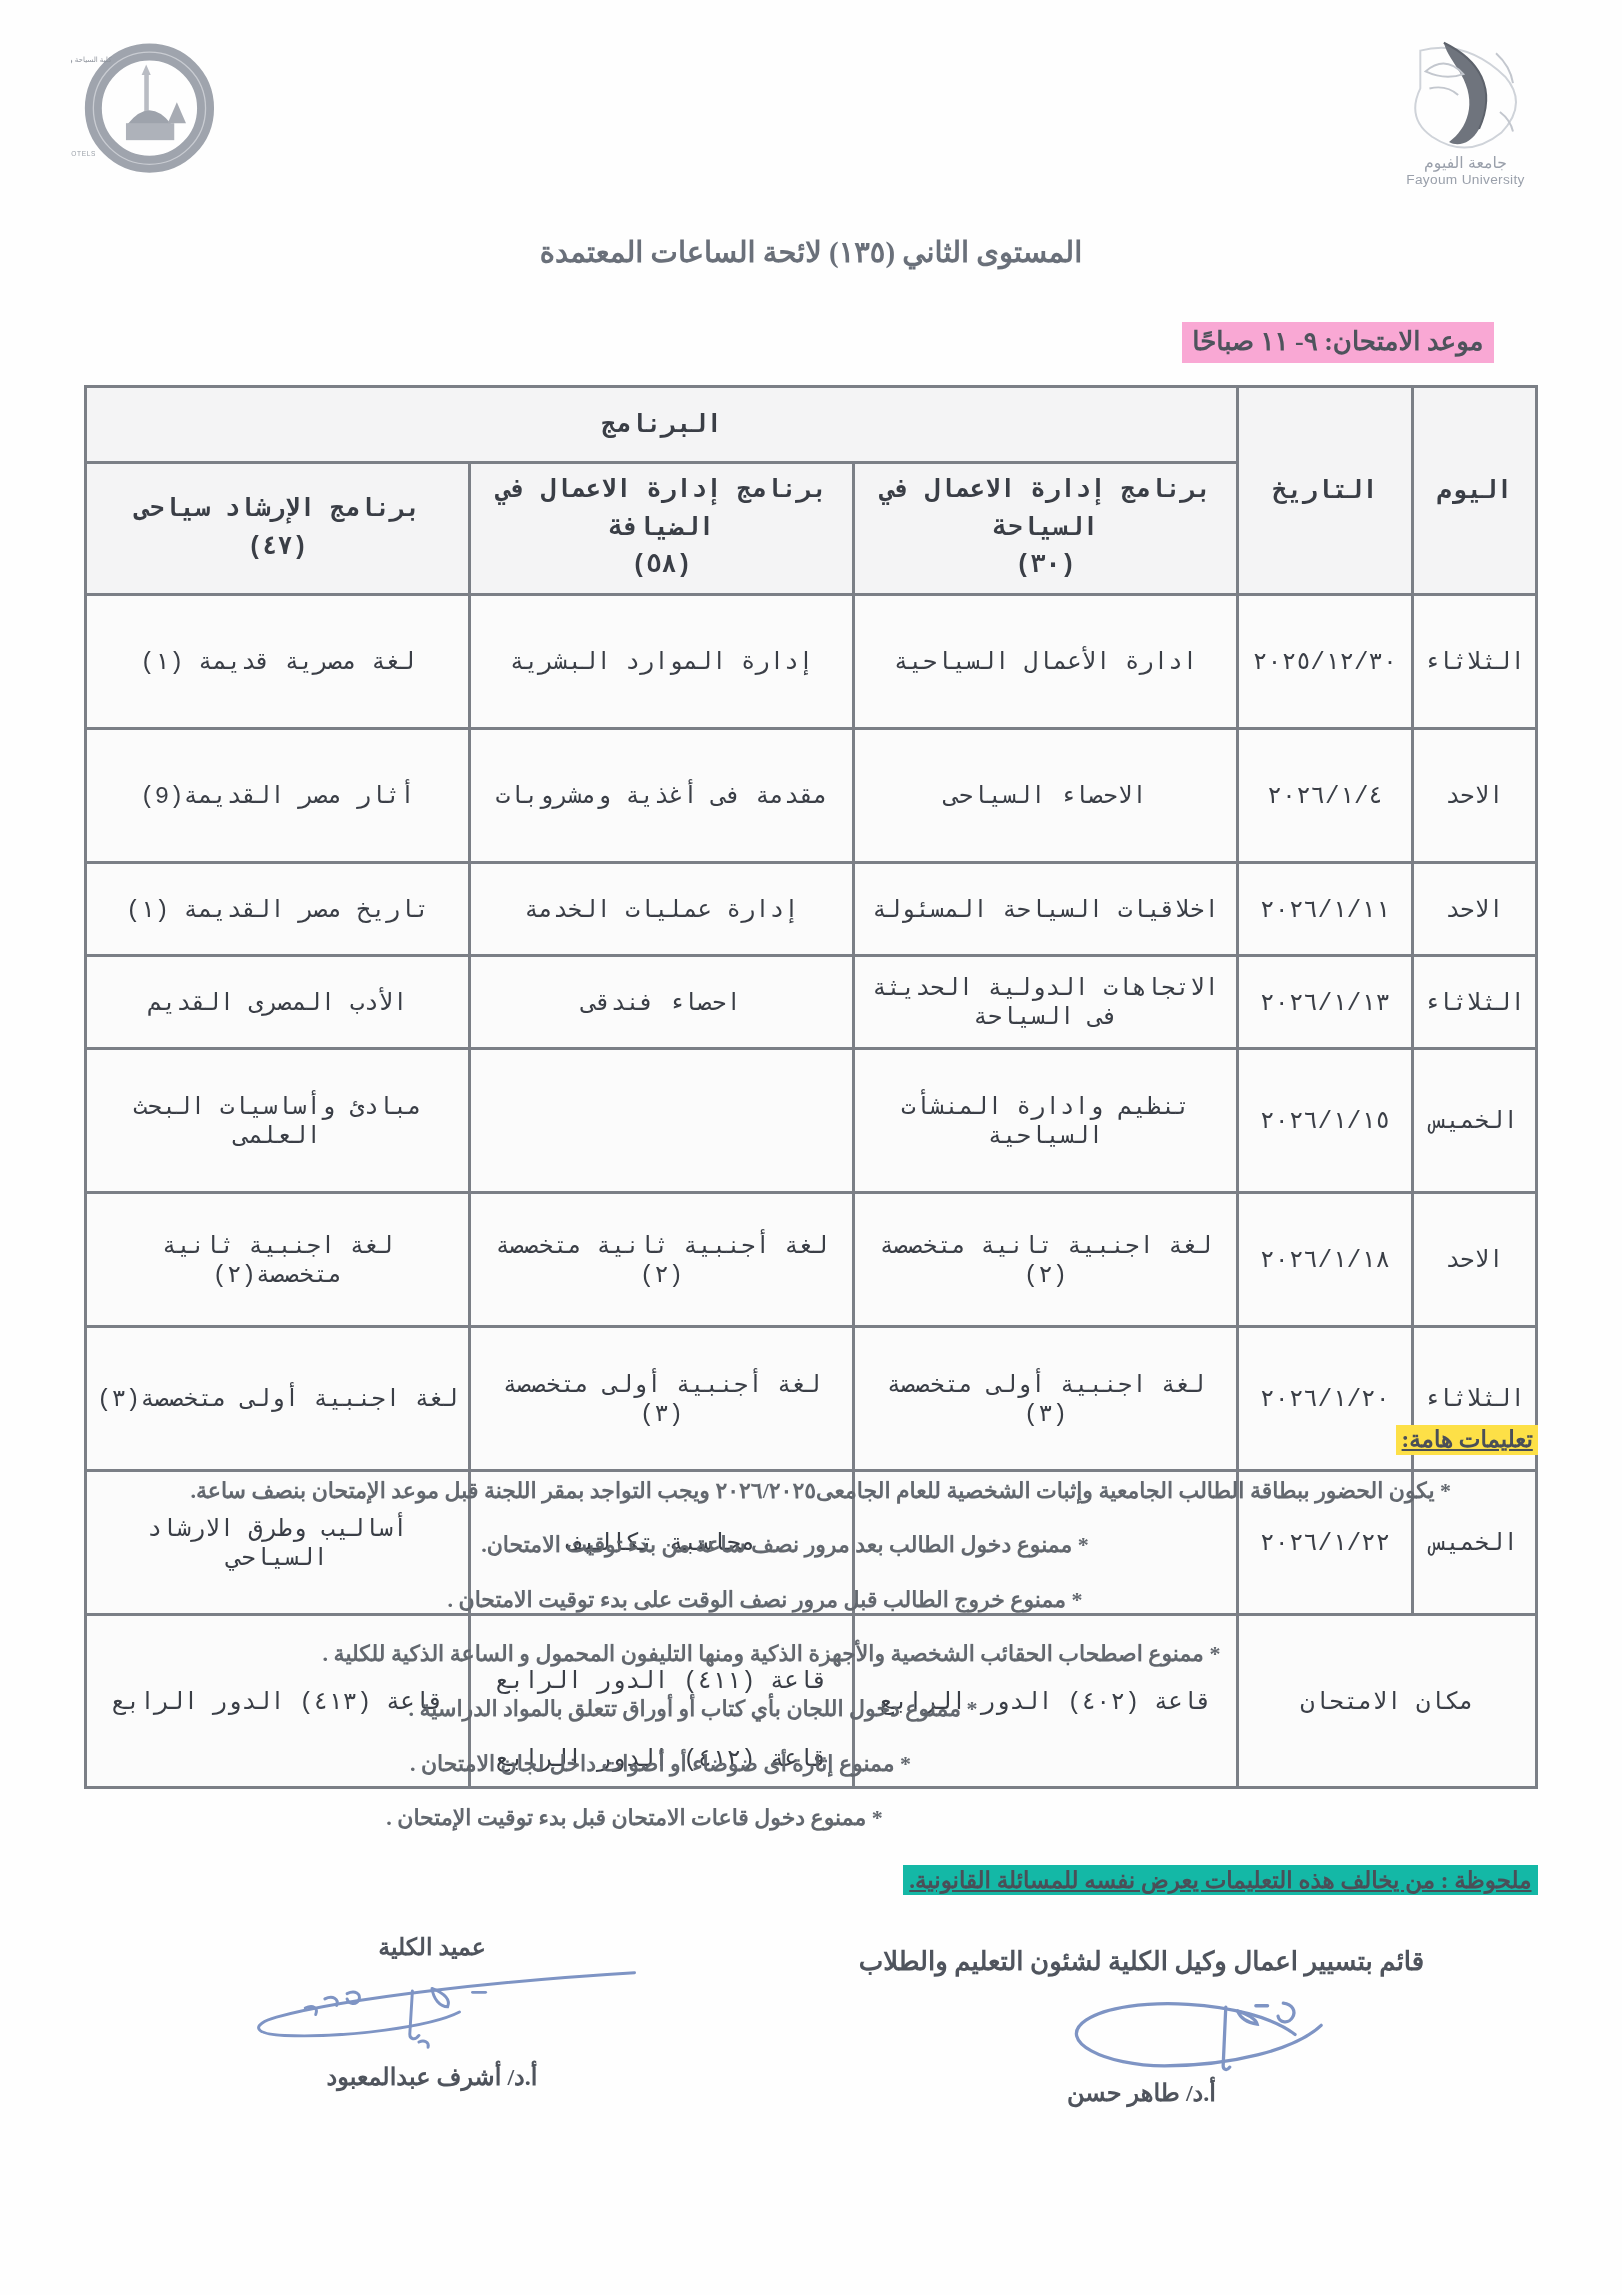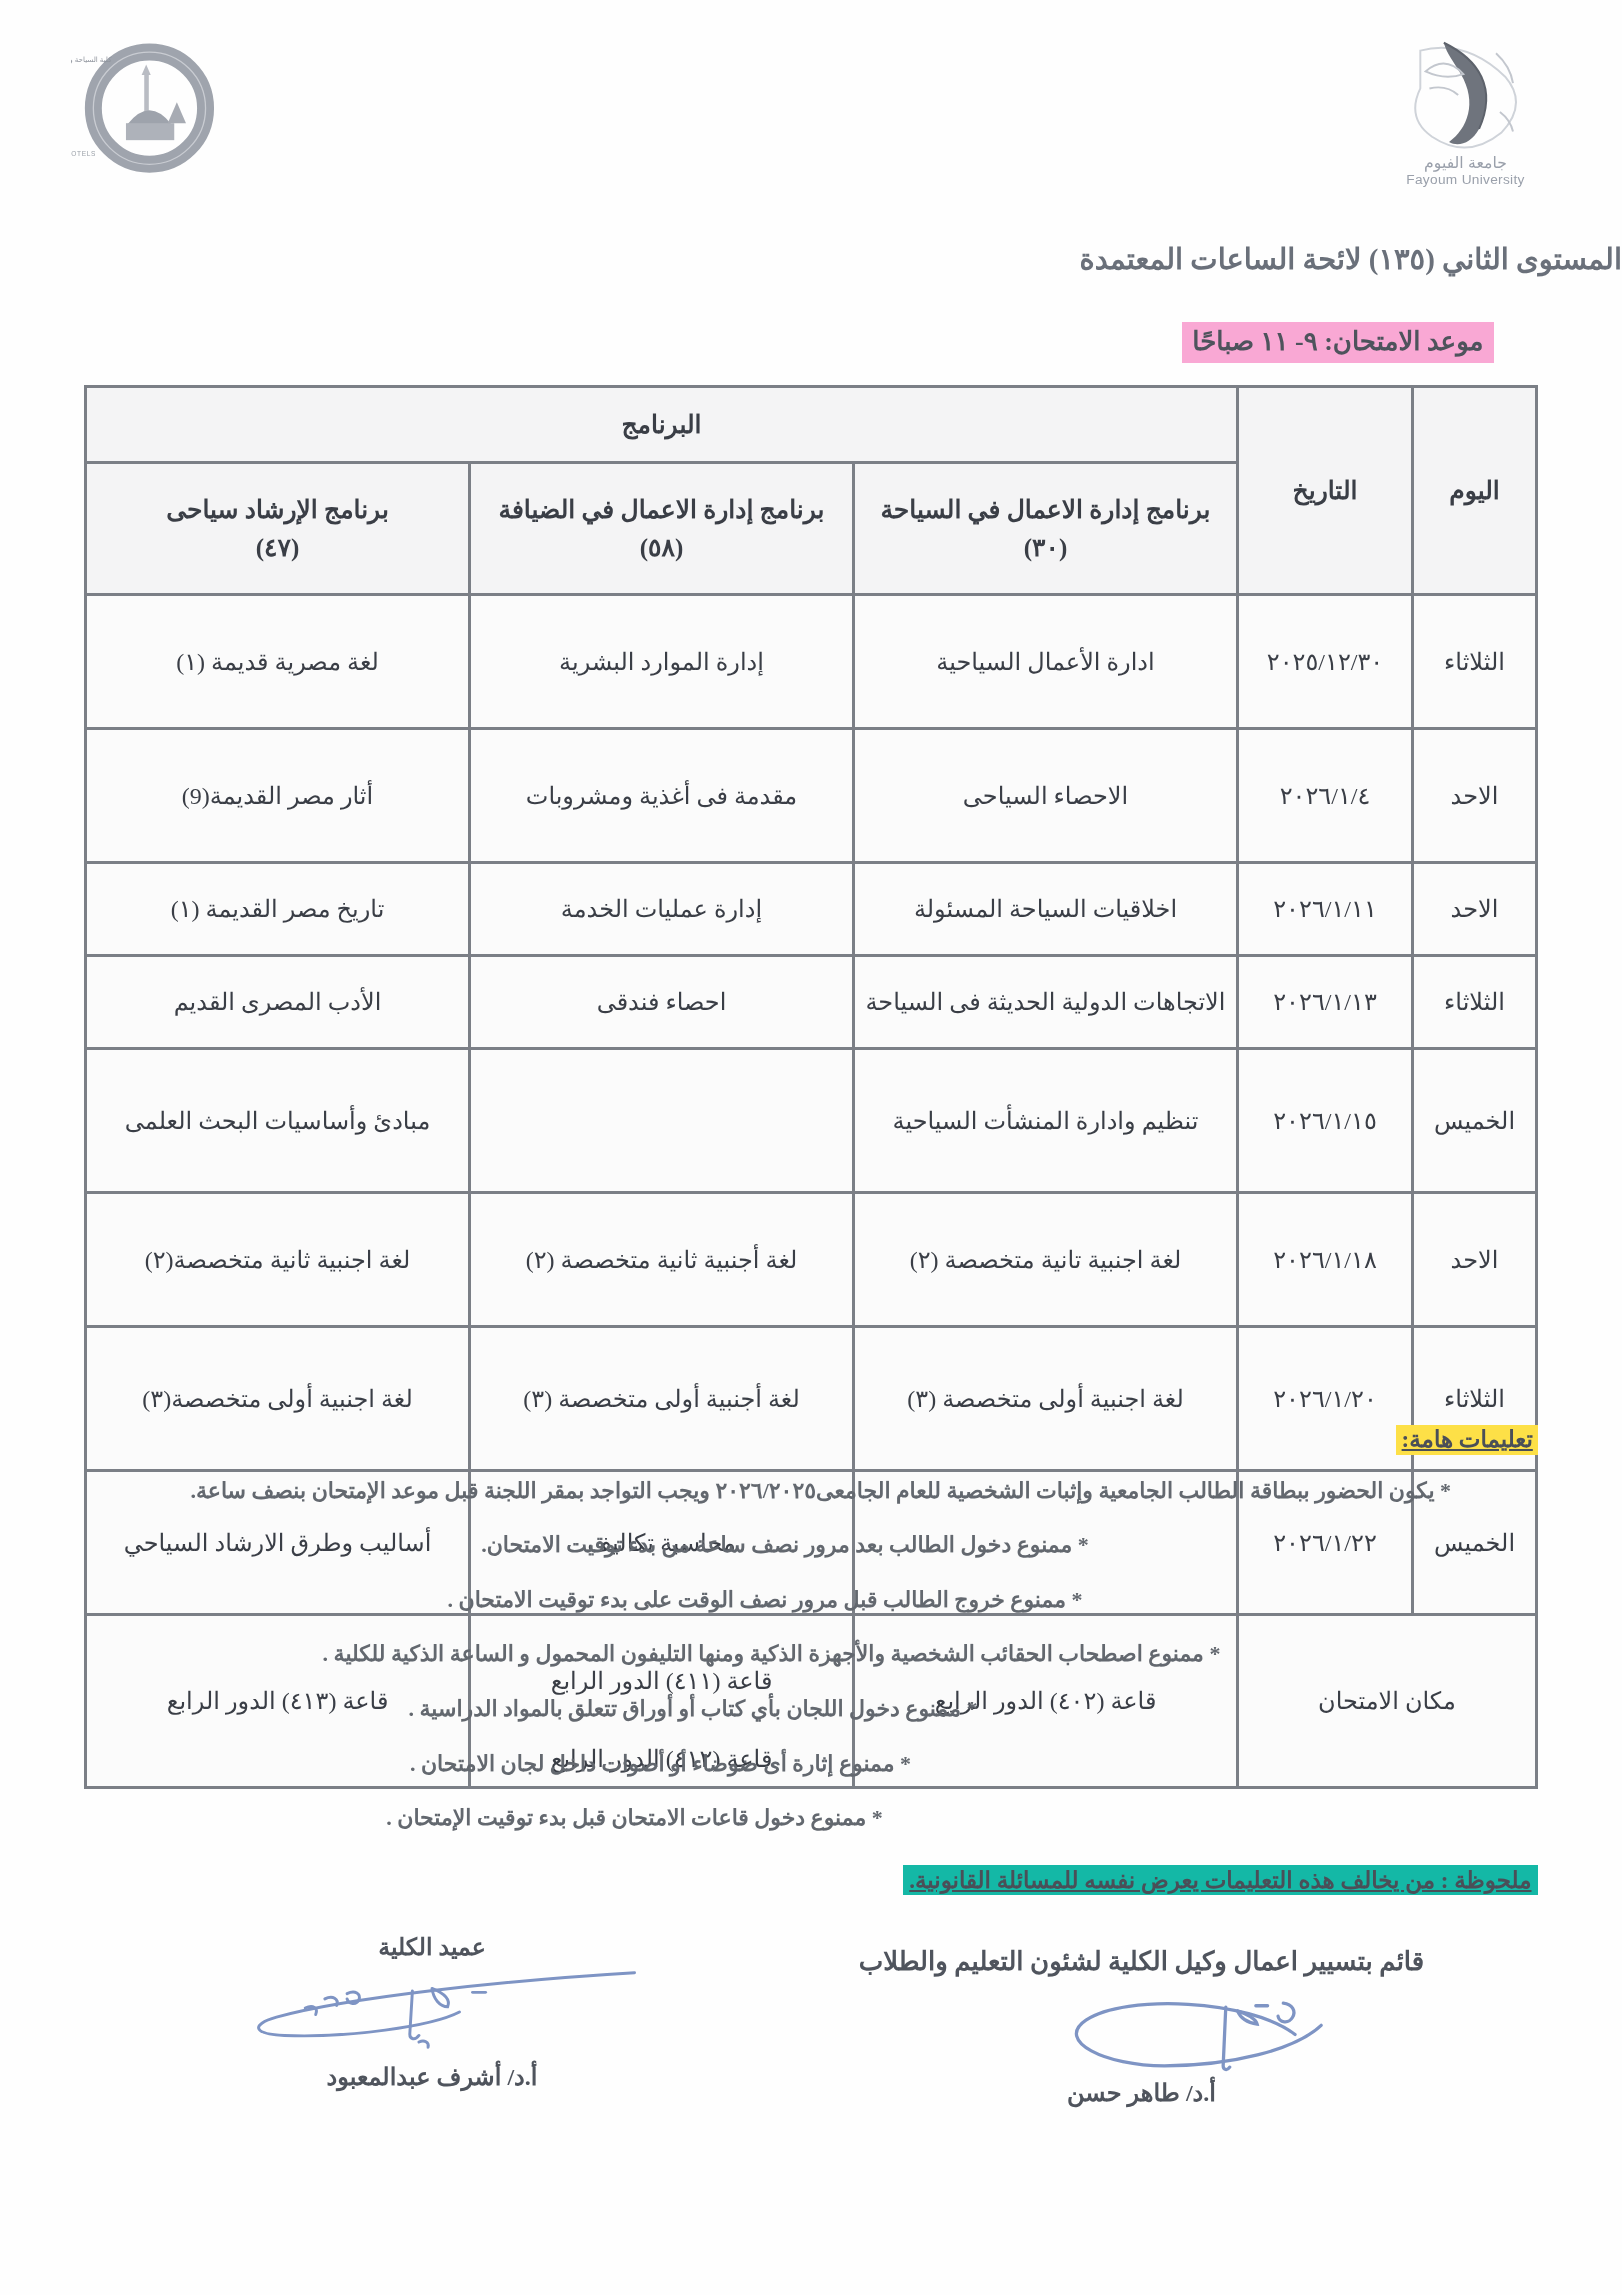--- a/index.html
+++ b/index.html
@@ -63,23 +63,24 @@
     left: 0;
     text-align: center;
     font-family: "Liberation Serif", serif;
     font-weight: bold;
     font-size: 31px;
     color: #575c66;
     letter-spacing: 0px;
   }
   .title-sub {
     position: absolute;
-    top: 242px;
+    top: 235px;
     right: 0;
     left: 0;
+    text-align: center;
     font-family: "Liberation Serif", serif;
     font-weight: bold;
     font-size: 29px;
     color: #6a707a;
   }
   .exam-time {
     position: absolute;
     top: 322px;
     right: 128px;
     background: #f9a8d4;
@@ -104,20 +105,21 @@
     font-family: "Liberation Serif", serif;
   }
   table.sched th, table.sched td {
     border: 3.3px solid #7b7f86;
     text-align: center;
     vertical-align: middle;
     color: #3a3e46;
     font-size: 24px;
     padding: 6.5px 5.2px;
     background: #fbfbfb;
+    font-family: Liberation Mono, monospace;
   }
   table.sched th {
     font-weight: bold;
     font-size: 25px;
     background: #f4f4f5;
   }
   .col-day    { width: 124px; }
   .col-date   { width: 175px; }
   .col-prog   { width: auto; }
   .hdr-program-top { height: 60px; font-size: 26px; }

